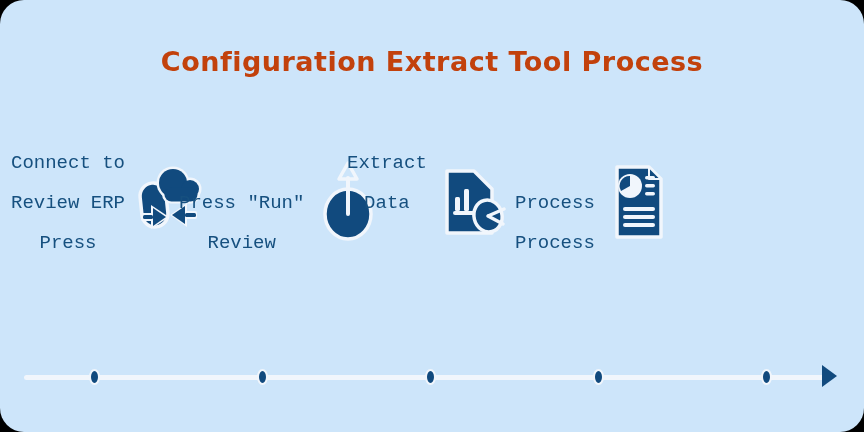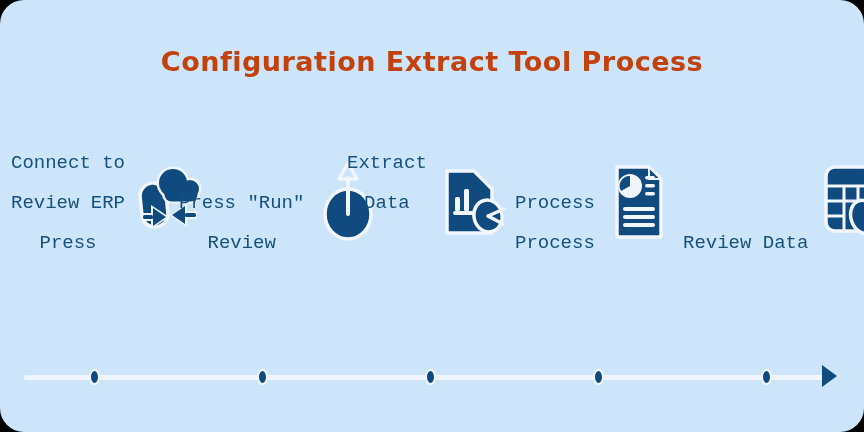--- a/index.html
+++ b/index.html
@@ -131,35 +131,20 @@
           <rect class="wl" x="48" y="17" width="10" height="3.5" rx="1.7"></rect>
           <rect class="wl" x="48" y="25" width="10" height="3.5" rx="1.7"></rect>
           <rect class="wl" x="48" y="33" width="10" height="3.5" rx="1.7"></rect>
           <rect class="wl" x="26" y="48" width="32" height="4" rx="2"></rect>
           <rect class="wl" x="26" y="56" width="32" height="4" rx="2"></rect>
           <rect class="wl" x="26" y="64" width="32" height="4" rx="2"></rect>
         </svg>
       </div>
     </div>
 
-    <div class="step">
-      <div class="lines">
-        <div class="line"></div>
-        <div class="line"></div>
-        <div class="line">Review Data</div>
-      </div>
-      <div class="icon-row">
-        <svg width="88" height="88" viewBox="0 0 84 88">
-          <rect class="nf ol" x="16" y="8" width="46" height="64" rx="9"></rect>
-          <path d="M16 27 H62 M16 42 H62 M16 57 H34 M34 27 V72 M48 27 V42" fill="none" stroke="#f1f6fc" stroke-width="3"></path>
-          <ellipse class="nf ol" cx="54" cy="58" rx="13" ry="17" transform="rotate(-18 54 58)"></ellipse>
-          <path d="M62 72 L71 82" fill="none" stroke="#f1f6fc" stroke-width="5" stroke-linecap="round"></path>
-        </svg>
-      </div>
-    </div>
 
   </div>
 
   <div class="tl-line"></div>
   <div class="tl-dot" style="left:89px"></div>
   <div class="tl-dot" style="left:257px"></div>
   <div class="tl-dot" style="left:425px"></div>
   <div class="tl-dot" style="left:593px"></div>
   <div class="tl-dot" style="left:761px"></div>
   <div class="tl-arrow"></div>

